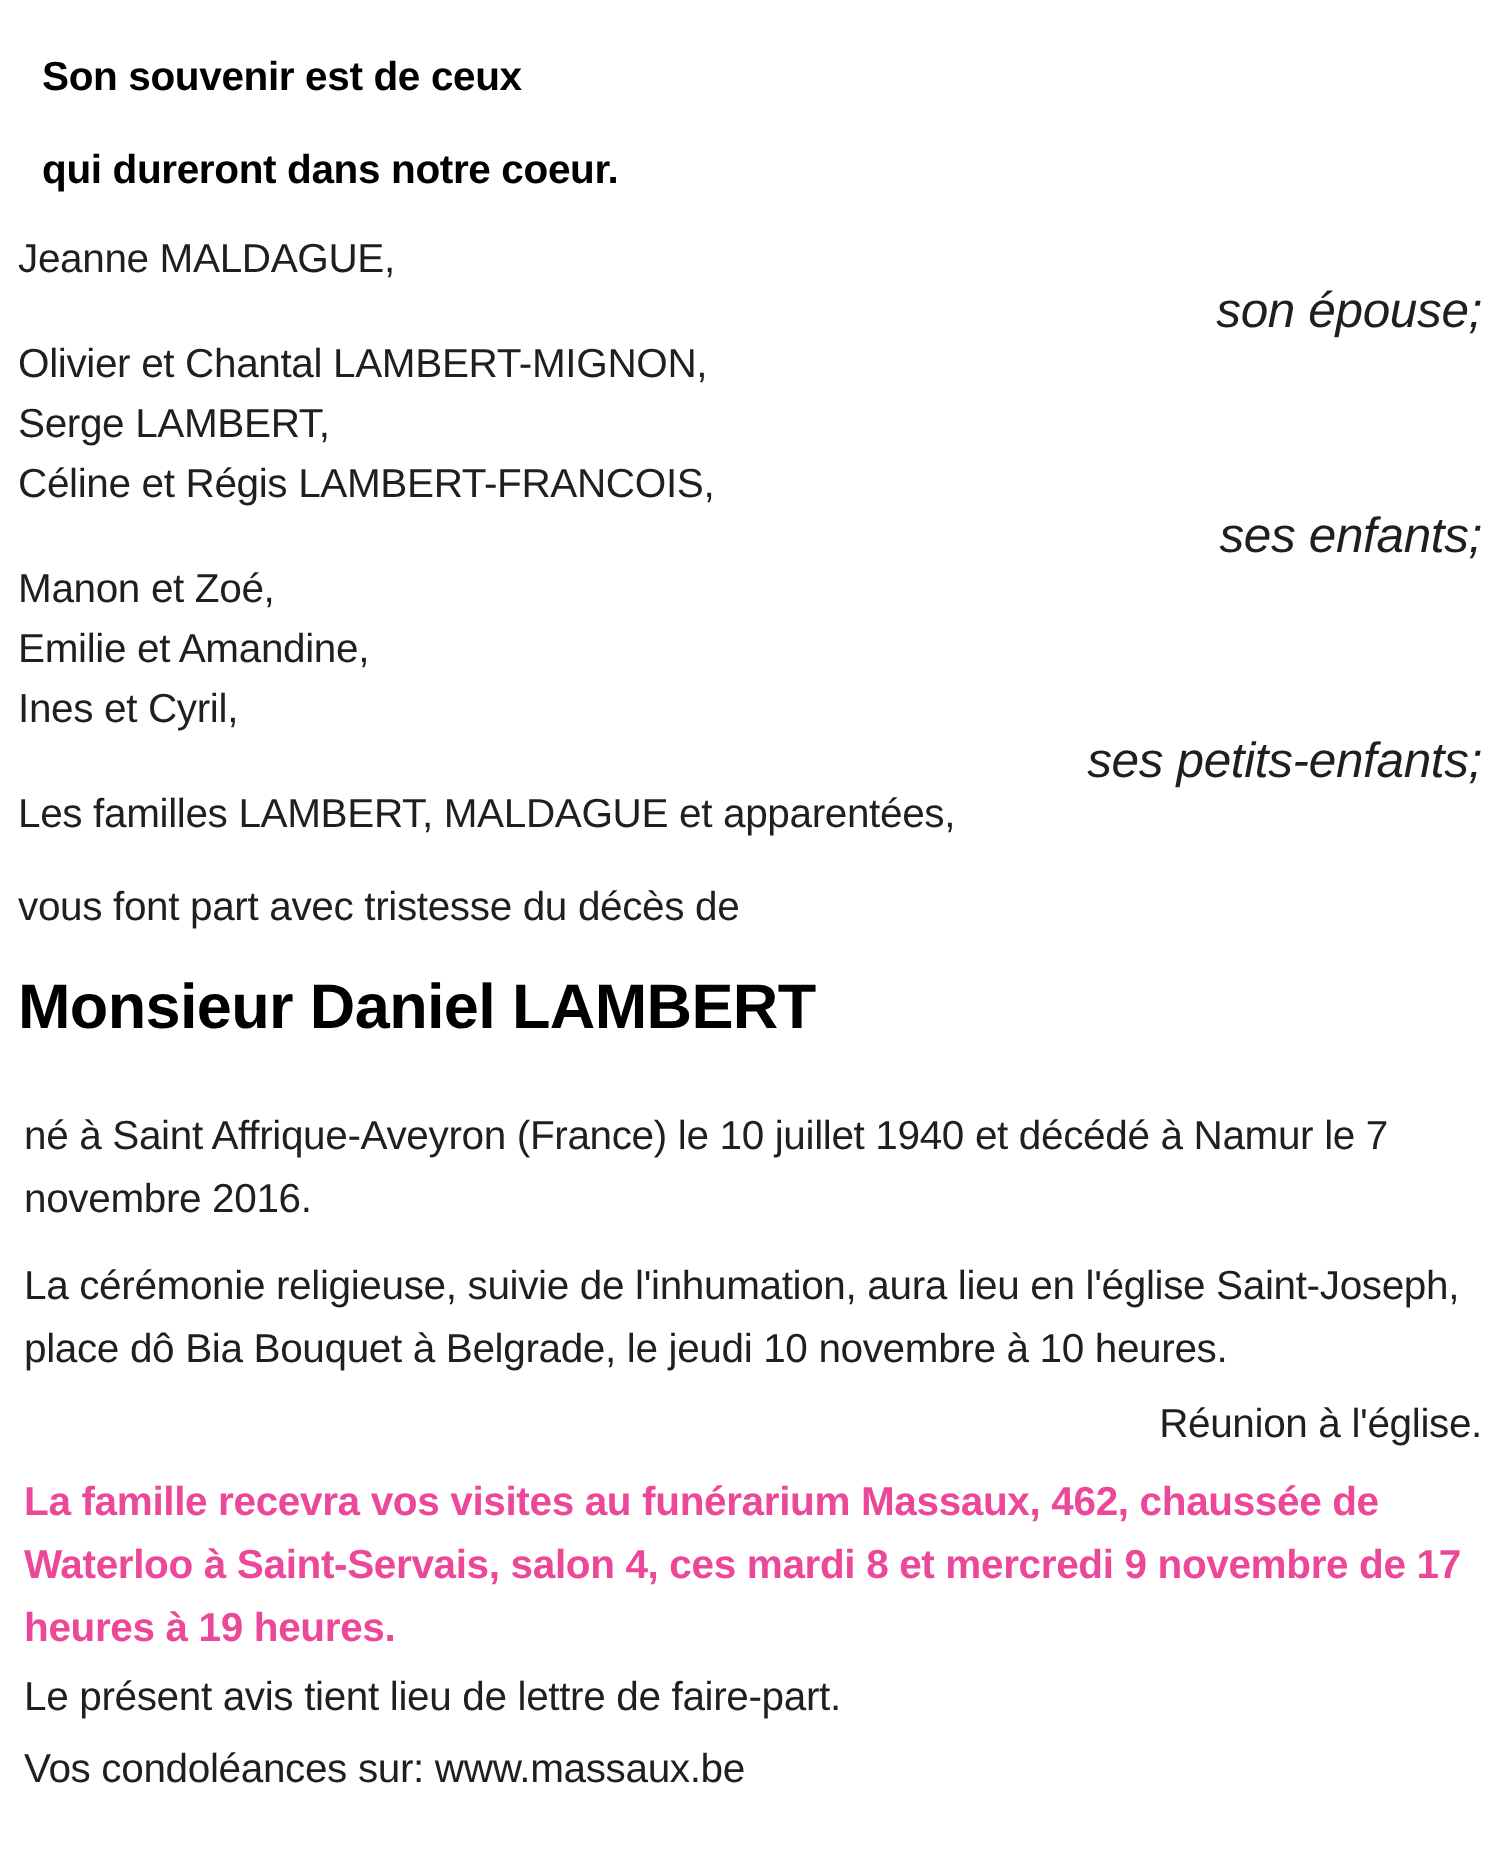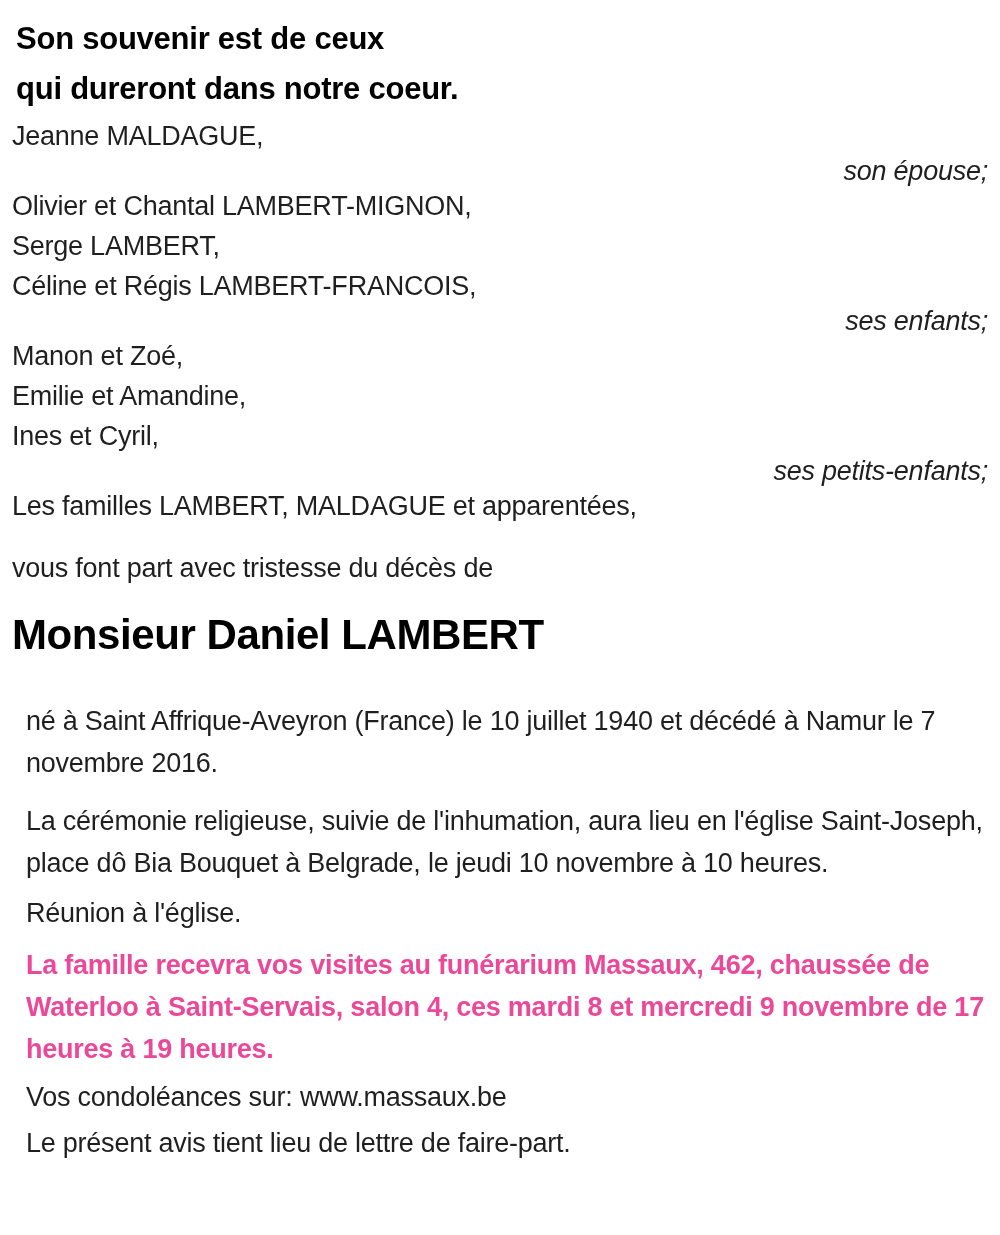--- a/index.html
+++ b/index.html
@@ -12,63 +12,64 @@
     min-height: 1235px;
     font-family: "Liberation Sans", "DejaVu Sans", sans-serif;
     color: #1f1f1f;
     letter-spacing: -0.015em;
     overflow: hidden;
   }
   .notice {
     padding: 12px 12px 0 12px;
   }
   .epigraph p {
-    margin: 4px;
-    font-size: 31px;
+    margin: 16px;
+    font-size: 27px;
     line-height: 46px;
     font-weight: 700;
     color: #000000;
   }
   .mourners {
   }
   .name {
     margin: 0;
     font-size: 27px;
     line-height: 40px;
   }
   .relation {
     margin: 0;
-    font-size: 27px;
+    font-size: 33px;
     line-height: 30px;
     font-style: italic;
     text-align: right;
   }
   .announce {
     margin: 22px 0 0 0;
     font-size: 27px;
     line-height: 40px;
   }
   .deceased {
     margin: 18px 0 0 0;
     font-size: 42px;
     line-height: 58px;
     font-weight: 700;
     color: #000000;
     letter-spacing: -0.01em;
   }
   .para {
-    margin: 16px 0 0 14px;
+    margin: 16px 0 0 4px;
     font-size: 27px;
     line-height: 42px;
   }
   .para.first {
     margin-top: 36px;
   }
   .para.tight {
     margin-top: 8px;
+    text-align: right;
   }
   .para.bold {
     margin-top: 10px;
     font-weight: 700;
     color: #ec4899;
   }
   .para.condolences {
     margin-top: 6px;
   }
   .para.closing {
@@ -112,17 +113,17 @@
   <h1 class="deceased">Monsieur Daniel LAMBERT</h1>
 
   <p class="para first">né à Saint Affrique-Aveyron (France) le 10 juillet 1940 et décédé à Namur le 7 novembre 2016.</p>
 
   <p class="para">La cérémonie religieuse, suivie de l'inhumation, aura lieu en l'église Saint-Joseph, place dô Bia Bouquet à Belgrade, le jeudi 10 novembre à 10 heures.</p>
 
   <p class="para tight">Réunion à l'église.</p>
 
   <p class="para bold">La famille recevra vos visites au funérarium Massaux, 462, chaussée de Waterloo à Saint-Servais, salon 4, ces mardi 8 et mercredi 9 novembre de 17 heures à 19 heures.</p>
 
+  <p class="para closing">Le présent avis tient lieu de lettre de faire-part.</p>
+
   <p class="para condolences"><span>Vos condoléances sur: </span><a class="url">www.massaux.be</a></p>
-
-  <p class="para closing">Le présent avis tient lieu de lettre de faire-part.</p>
 
 </main>
 
 </body></html>

